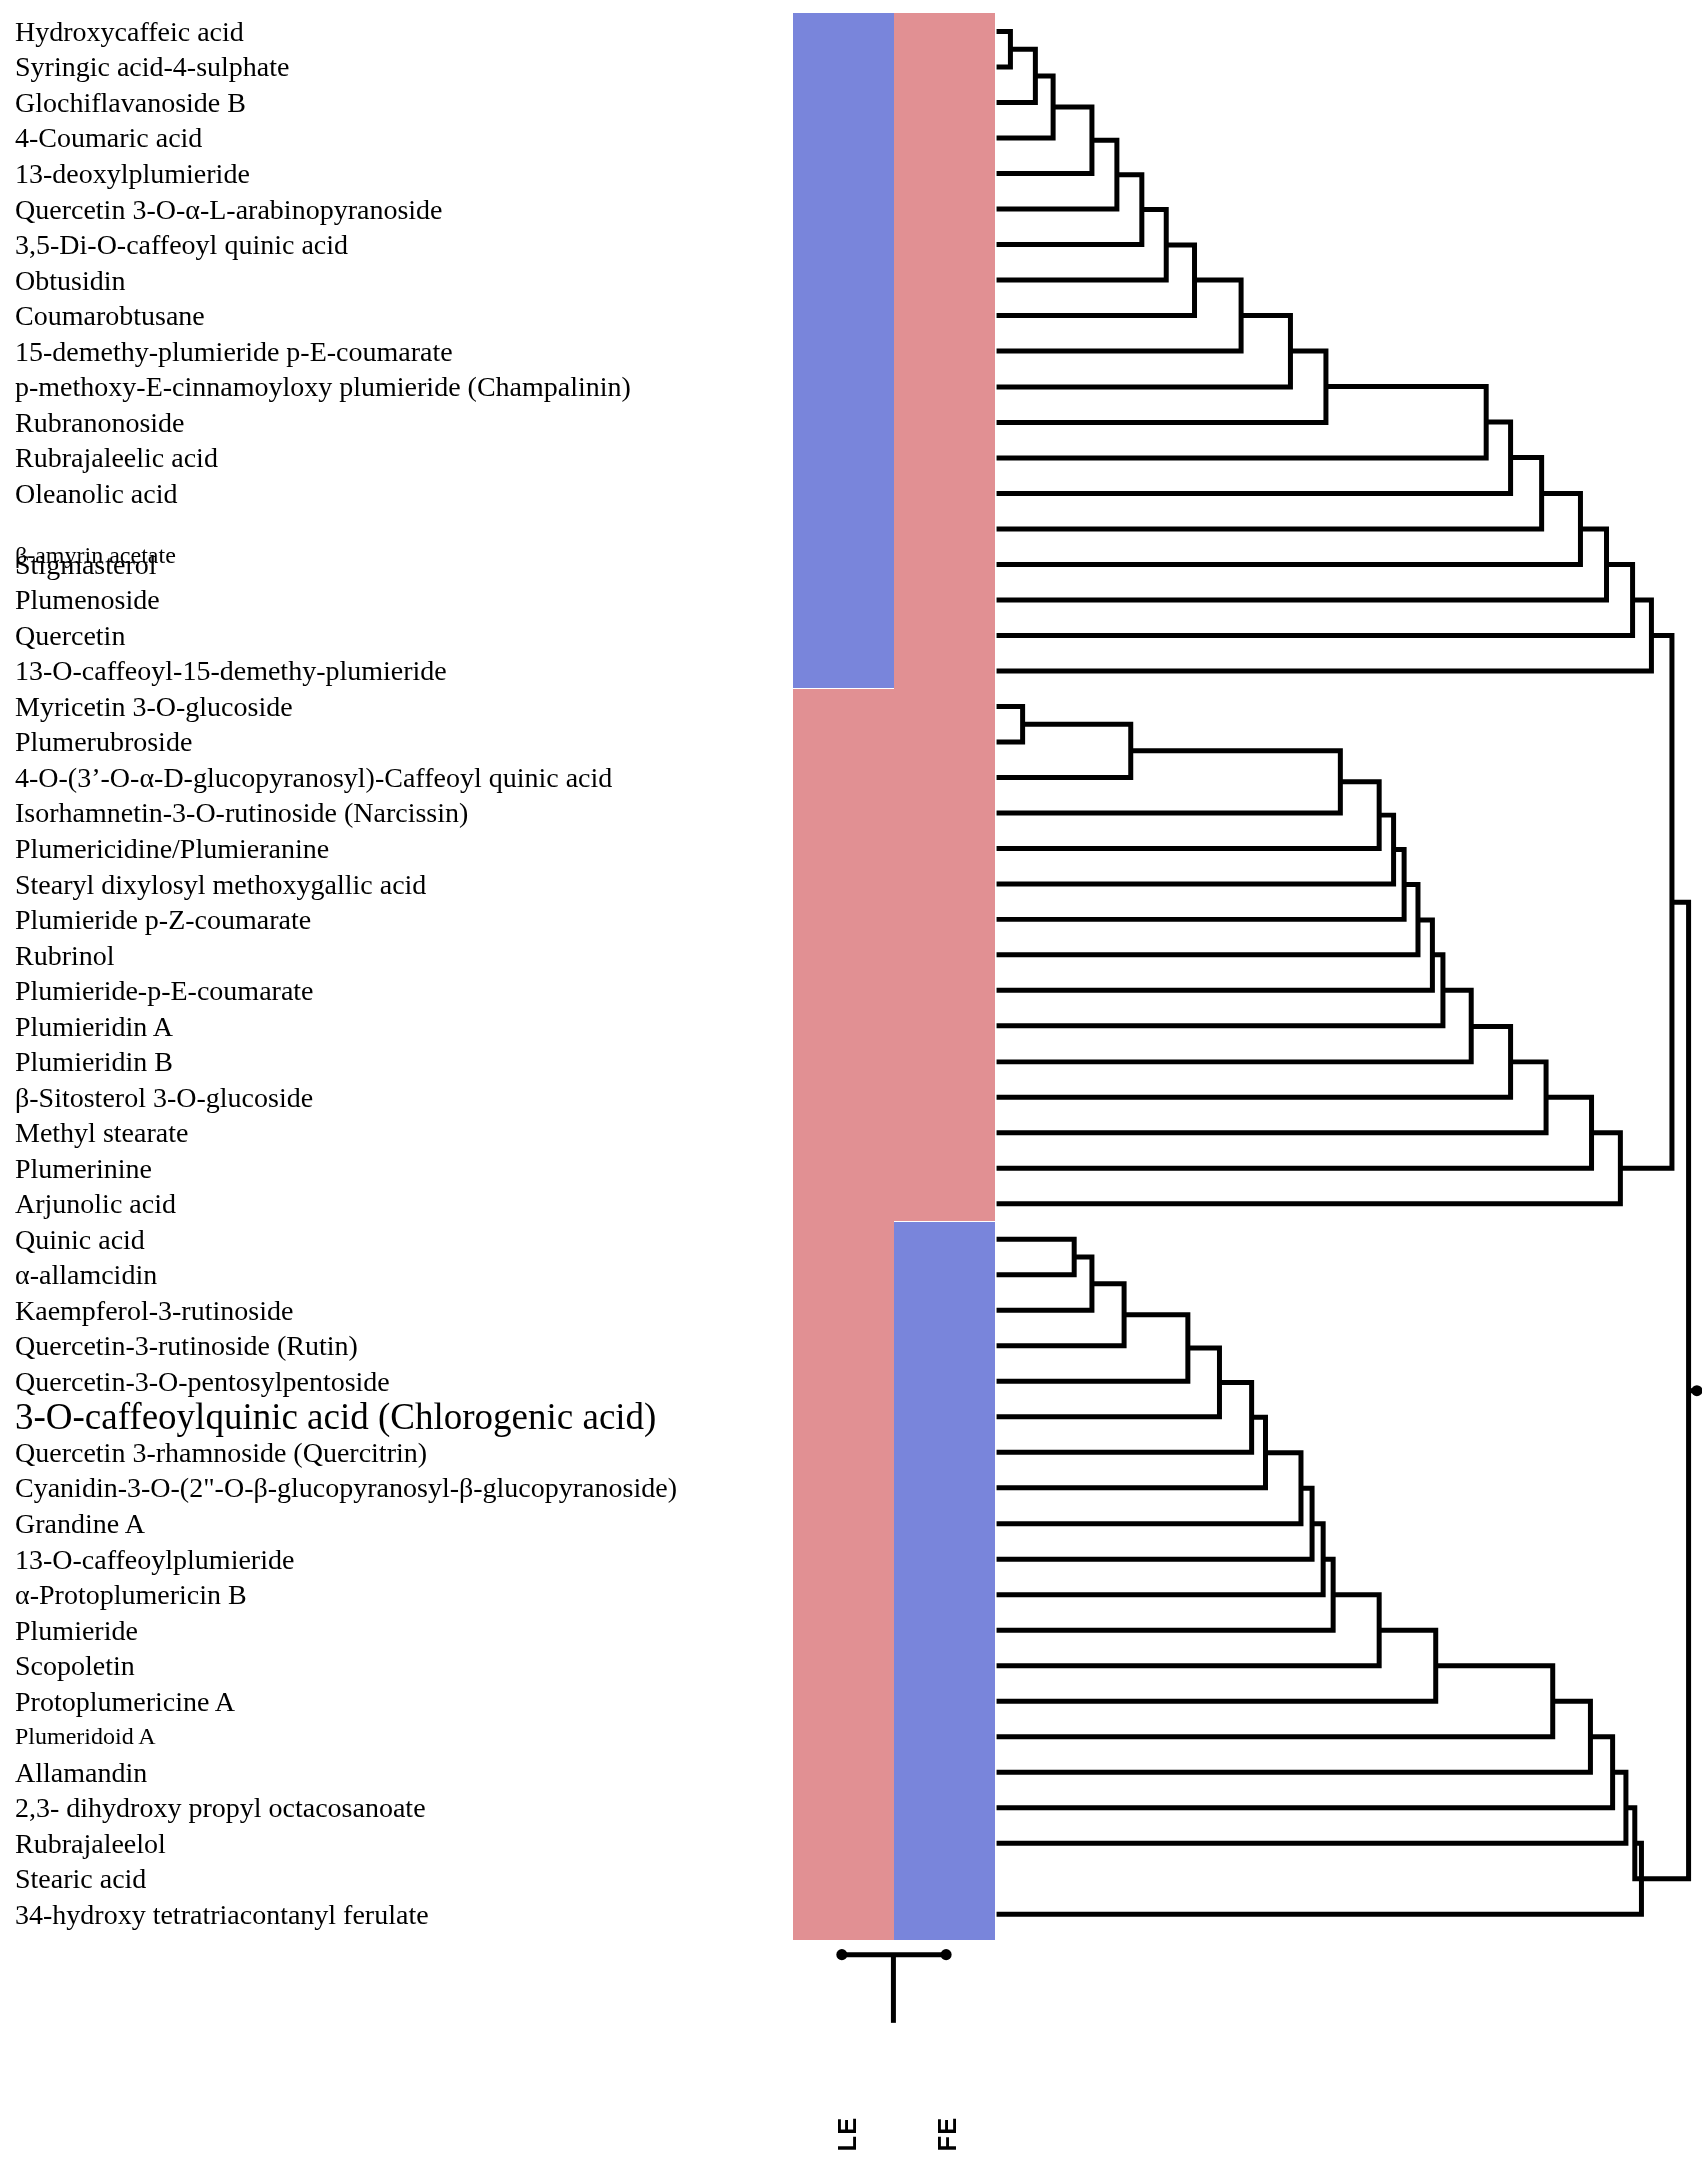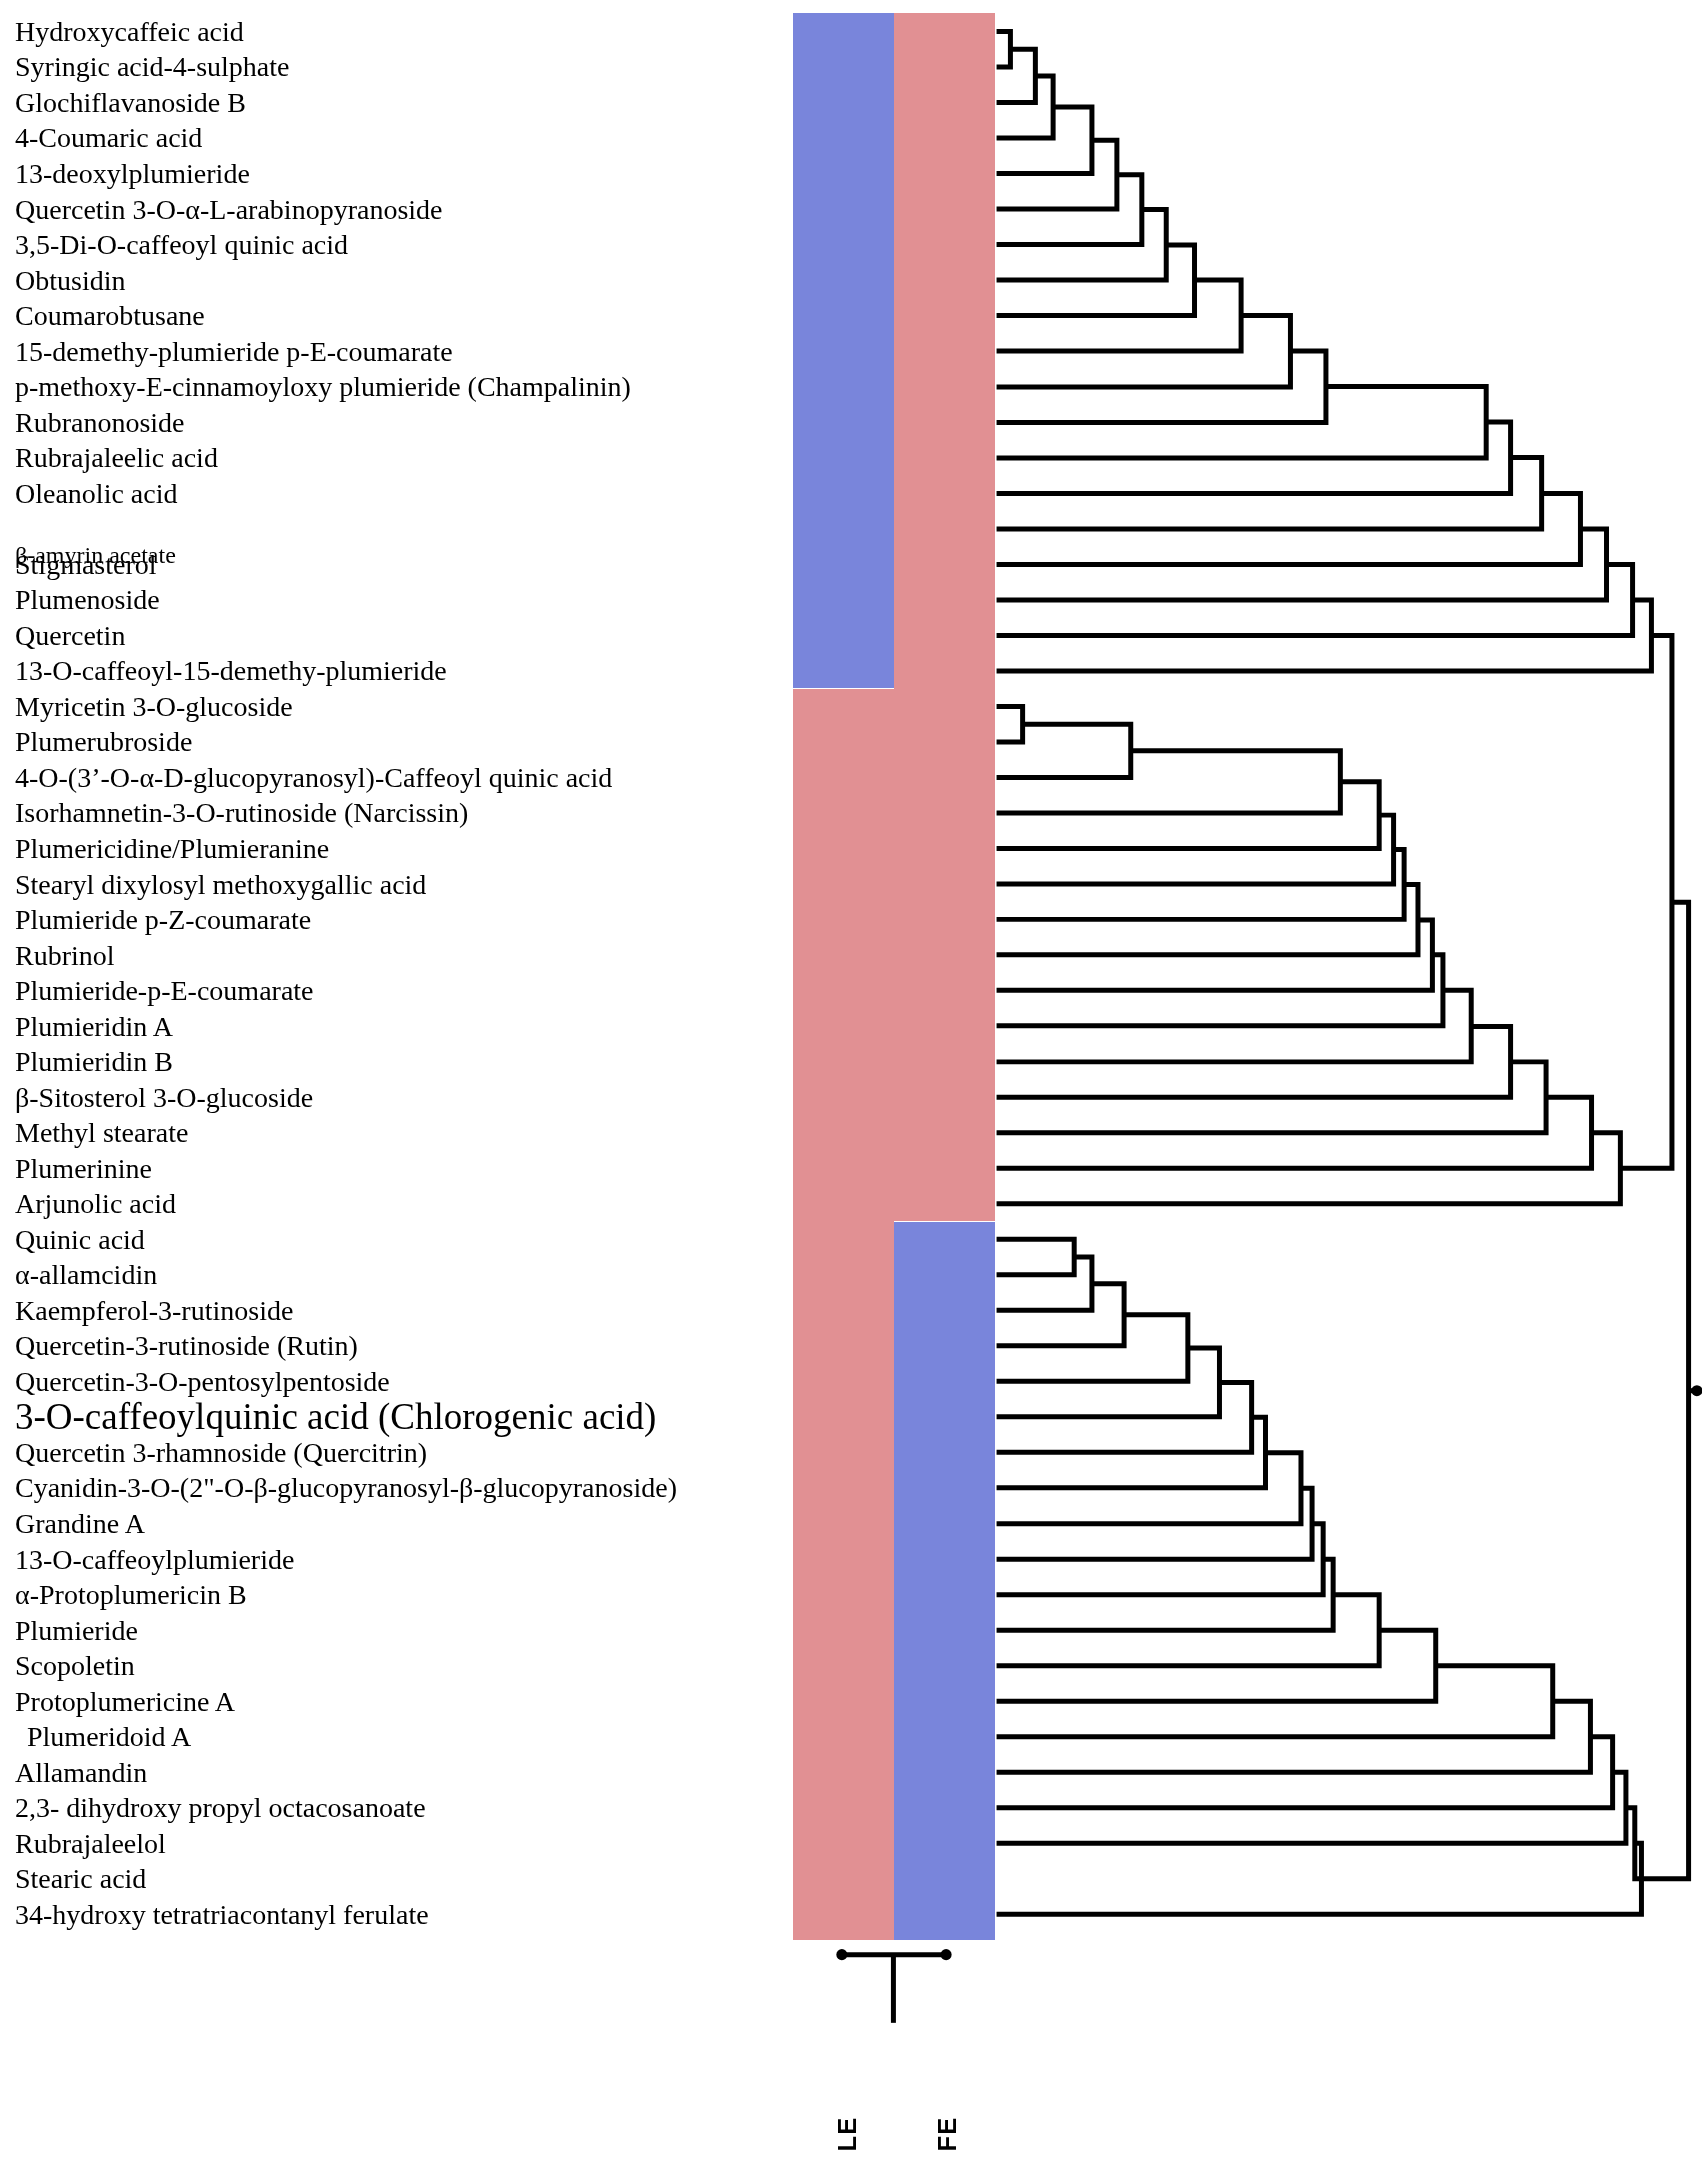--- a/index.html
+++ b/index.html
@@ -59,21 +59,21 @@
       <div class="leaf" style="top: 1364px; font-size: 28px;">Quercetin-3-O-pentosylpentoside</div>
       <div class="leaf" style="top: 1399px; font-size: 37px;">3-O-caffeoylquinic acid (Chlorogenic acid)</div>
       <div class="leaf" style="top: 1435px; font-size: 28px;">Quercetin 3-rhamnoside (Quercitrin)</div>
       <div class="leaf" style="top: 1470px; font-size: 28px;">Cyanidin-3-O-(2"-O-β-glucopyranosyl-β-glucopyranoside)</div>
       <div class="leaf" style="top: 1506px; font-size: 28px;">Grandine A</div>
       <div class="leaf" style="top: 1542px; font-size: 28px;">13-O-caffeoylplumieride</div>
       <div class="leaf" style="top: 1577px; font-size: 28px;">α-Protoplumericin B</div>
       <div class="leaf" style="top: 1613px; font-size: 28px;">Plumieride</div>
       <div class="leaf" style="top: 1648px; font-size: 28px;">Scopoletin</div>
       <div class="leaf" style="top: 1684px; font-size: 28px;">Protoplumericine A</div>
-      <div class="leaf" style="top: 1719px; font-size: 28px; margin-left: 12px;">Plumeridoid A</div>
+      <div class="leaf" style="top: 1719px; font-size: 24px;">Plumeridoid A</div>
       <div class="leaf" style="top: 1755px; font-size: 28px;">Allamandin</div>
       <div class="leaf" style="top: 1790px; font-size: 28px;">2,3- dihydroxy propyl octacosanoate</div>
       <div class="leaf" style="top: 1826px; font-size: 28px; text-align: right;">Rubrajaleelol</div>
       <div class="leaf" style="top: 1861px; font-size: 28px;">Stearic acid</div>
       <div class="leaf" style="top: 1897px; font-size: 28px;">34-hydroxy tetratriacontanyl ferulate</div>
     </div>
   <div id="strips">
       <div class="strip-seg" style="left: 793px; width: 101px; top: 13.3px; height: 675px; background: rgb(121, 133, 219);"></div>
       <div class="strip-seg" style="left: 793px; width: 101px; top: 689px; height: 1251px; background: rgb(225, 144, 147);"></div>
       <div class="strip-seg" style="left: 894px; width: 101px; top: 13.3px; height: 1208px; background: rgb(225, 144, 147);"></div>

